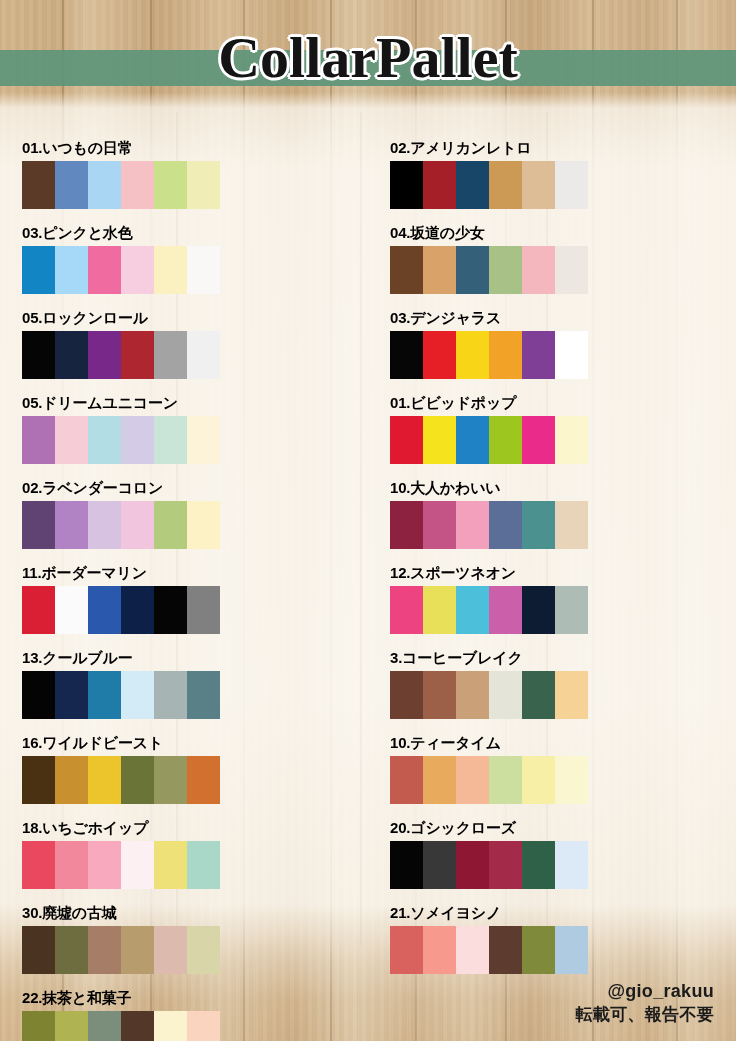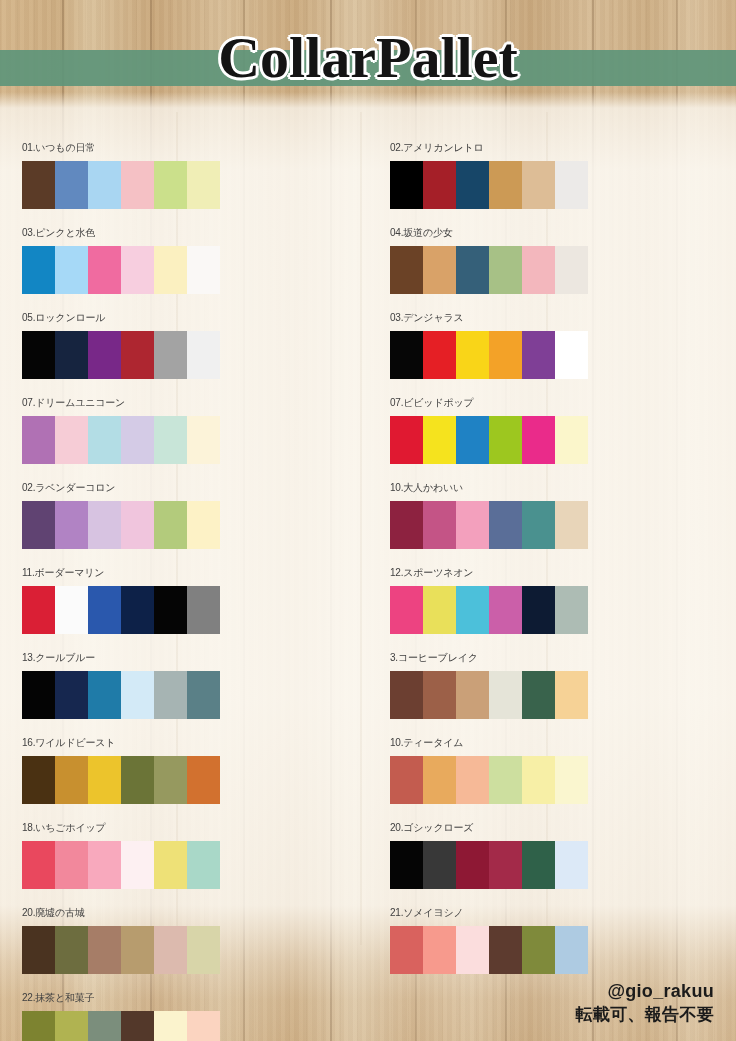--- a/index.html
+++ b/index.html
@@ -140,24 +140,24 @@
     grid-template-columns: repeat(2, 368px);
     grid-auto-rows: 85px;
   }
   .grid .palette:nth-child(2n+1) { padding-left: 22px; }
   .grid .palette:nth-child(2n)   { padding-left: 22px; }
 
   .palette {
     position: relative;
   }
   .palette-label {
-    font-size: 10px;
+    font-size: 15px;
     line-height: 16px;
-    color: #404040;
-    font-weight: 400;
+    color: #000000;
+    font-weight: 700;
     white-space: nowrap;
     margin-bottom: 5px;
     letter-spacing: -0.2px;
   }
   .swatches {
     display: flex;
     width: 198px;
     height: 48px;
   }
   .swatch {
@@ -259,32 +259,32 @@
       <div class="swatches">
         <div class="swatch" style="background-color: rgb(6, 6, 6);"></div>
         <div class="swatch" style="background-color: rgb(229, 31, 37);"></div>
         <div class="swatch" style="background-color: rgb(249, 213, 24);"></div>
         <div class="swatch" style="background-color: rgb(243, 162, 40);"></div>
         <div class="swatch" style="background-color: rgb(127, 63, 150);"></div>
         <div class="swatch" style="background-color: rgb(255, 255, 255);"></div>
       </div>
     </div>
     <div class="palette">
-      <div class="palette-label">07.ドリームユニコーン</div>
+      <div class="palette-label">05.ドリームユニコーン</div>
       <div class="swatches">
         <div class="swatch" style="background-color: rgb(176, 113, 180);"></div>
         <div class="swatch" style="background-color: rgb(246, 204, 214);"></div>
         <div class="swatch" style="background-color: rgb(179, 221, 229);"></div>
         <div class="swatch" style="background-color: rgb(212, 203, 230);"></div>
         <div class="swatch" style="background-color: rgb(200, 229, 216);"></div>
         <div class="swatch" style="background-color: rgb(252, 243, 217);"></div>
       </div>
     </div>
     <div class="palette">
-      <div class="palette-label">07.ビビッドポップ</div>
+      <div class="palette-label">01.ビビッドポップ</div>
       <div class="swatches">
         <div class="swatch" style="background-color: rgb(224, 25, 49);"></div>
         <div class="swatch" style="background-color: rgb(245, 227, 30);"></div>
         <div class="swatch" style="background-color: rgb(31, 130, 196);"></div>
         <div class="swatch" style="background-color: rgb(157, 199, 31);"></div>
         <div class="swatch" style="background-color: rgb(234, 43, 138);"></div>
         <div class="swatch" style="background-color: rgb(251, 246, 203);"></div>
       </div>
     </div>
     <div class="palette">
@@ -391,21 +391,21 @@
       <div class="swatches">
         <div class="swatch" style="background-color: rgb(5, 5, 5);"></div>
         <div class="swatch" style="background-color: rgb(56, 56, 56);"></div>
         <div class="swatch" style="background-color: rgb(142, 24, 52);"></div>
         <div class="swatch" style="background-color: rgb(163, 42, 73);"></div>
         <div class="swatch" style="background-color: rgb(47, 97, 73);"></div>
         <div class="swatch" style="background-color: rgb(220, 233, 247);"></div>
       </div>
     </div>
     <div class="palette">
-      <div class="palette-label">20.廃墟の古城</div>
+      <div class="palette-label">30.廃墟の古城</div>
       <div class="swatches">
         <div class="swatch" style="background-color: rgb(74, 51, 32);"></div>
         <div class="swatch" style="background-color: rgb(109, 109, 63);"></div>
         <div class="swatch" style="background-color: rgb(166, 125, 103);"></div>
         <div class="swatch" style="background-color: rgb(183, 156, 110);"></div>
         <div class="swatch" style="background-color: rgb(220, 186, 174);"></div>
         <div class="swatch" style="background-color: rgb(216, 213, 169);"></div>
       </div>
     </div>
     <div class="palette">

